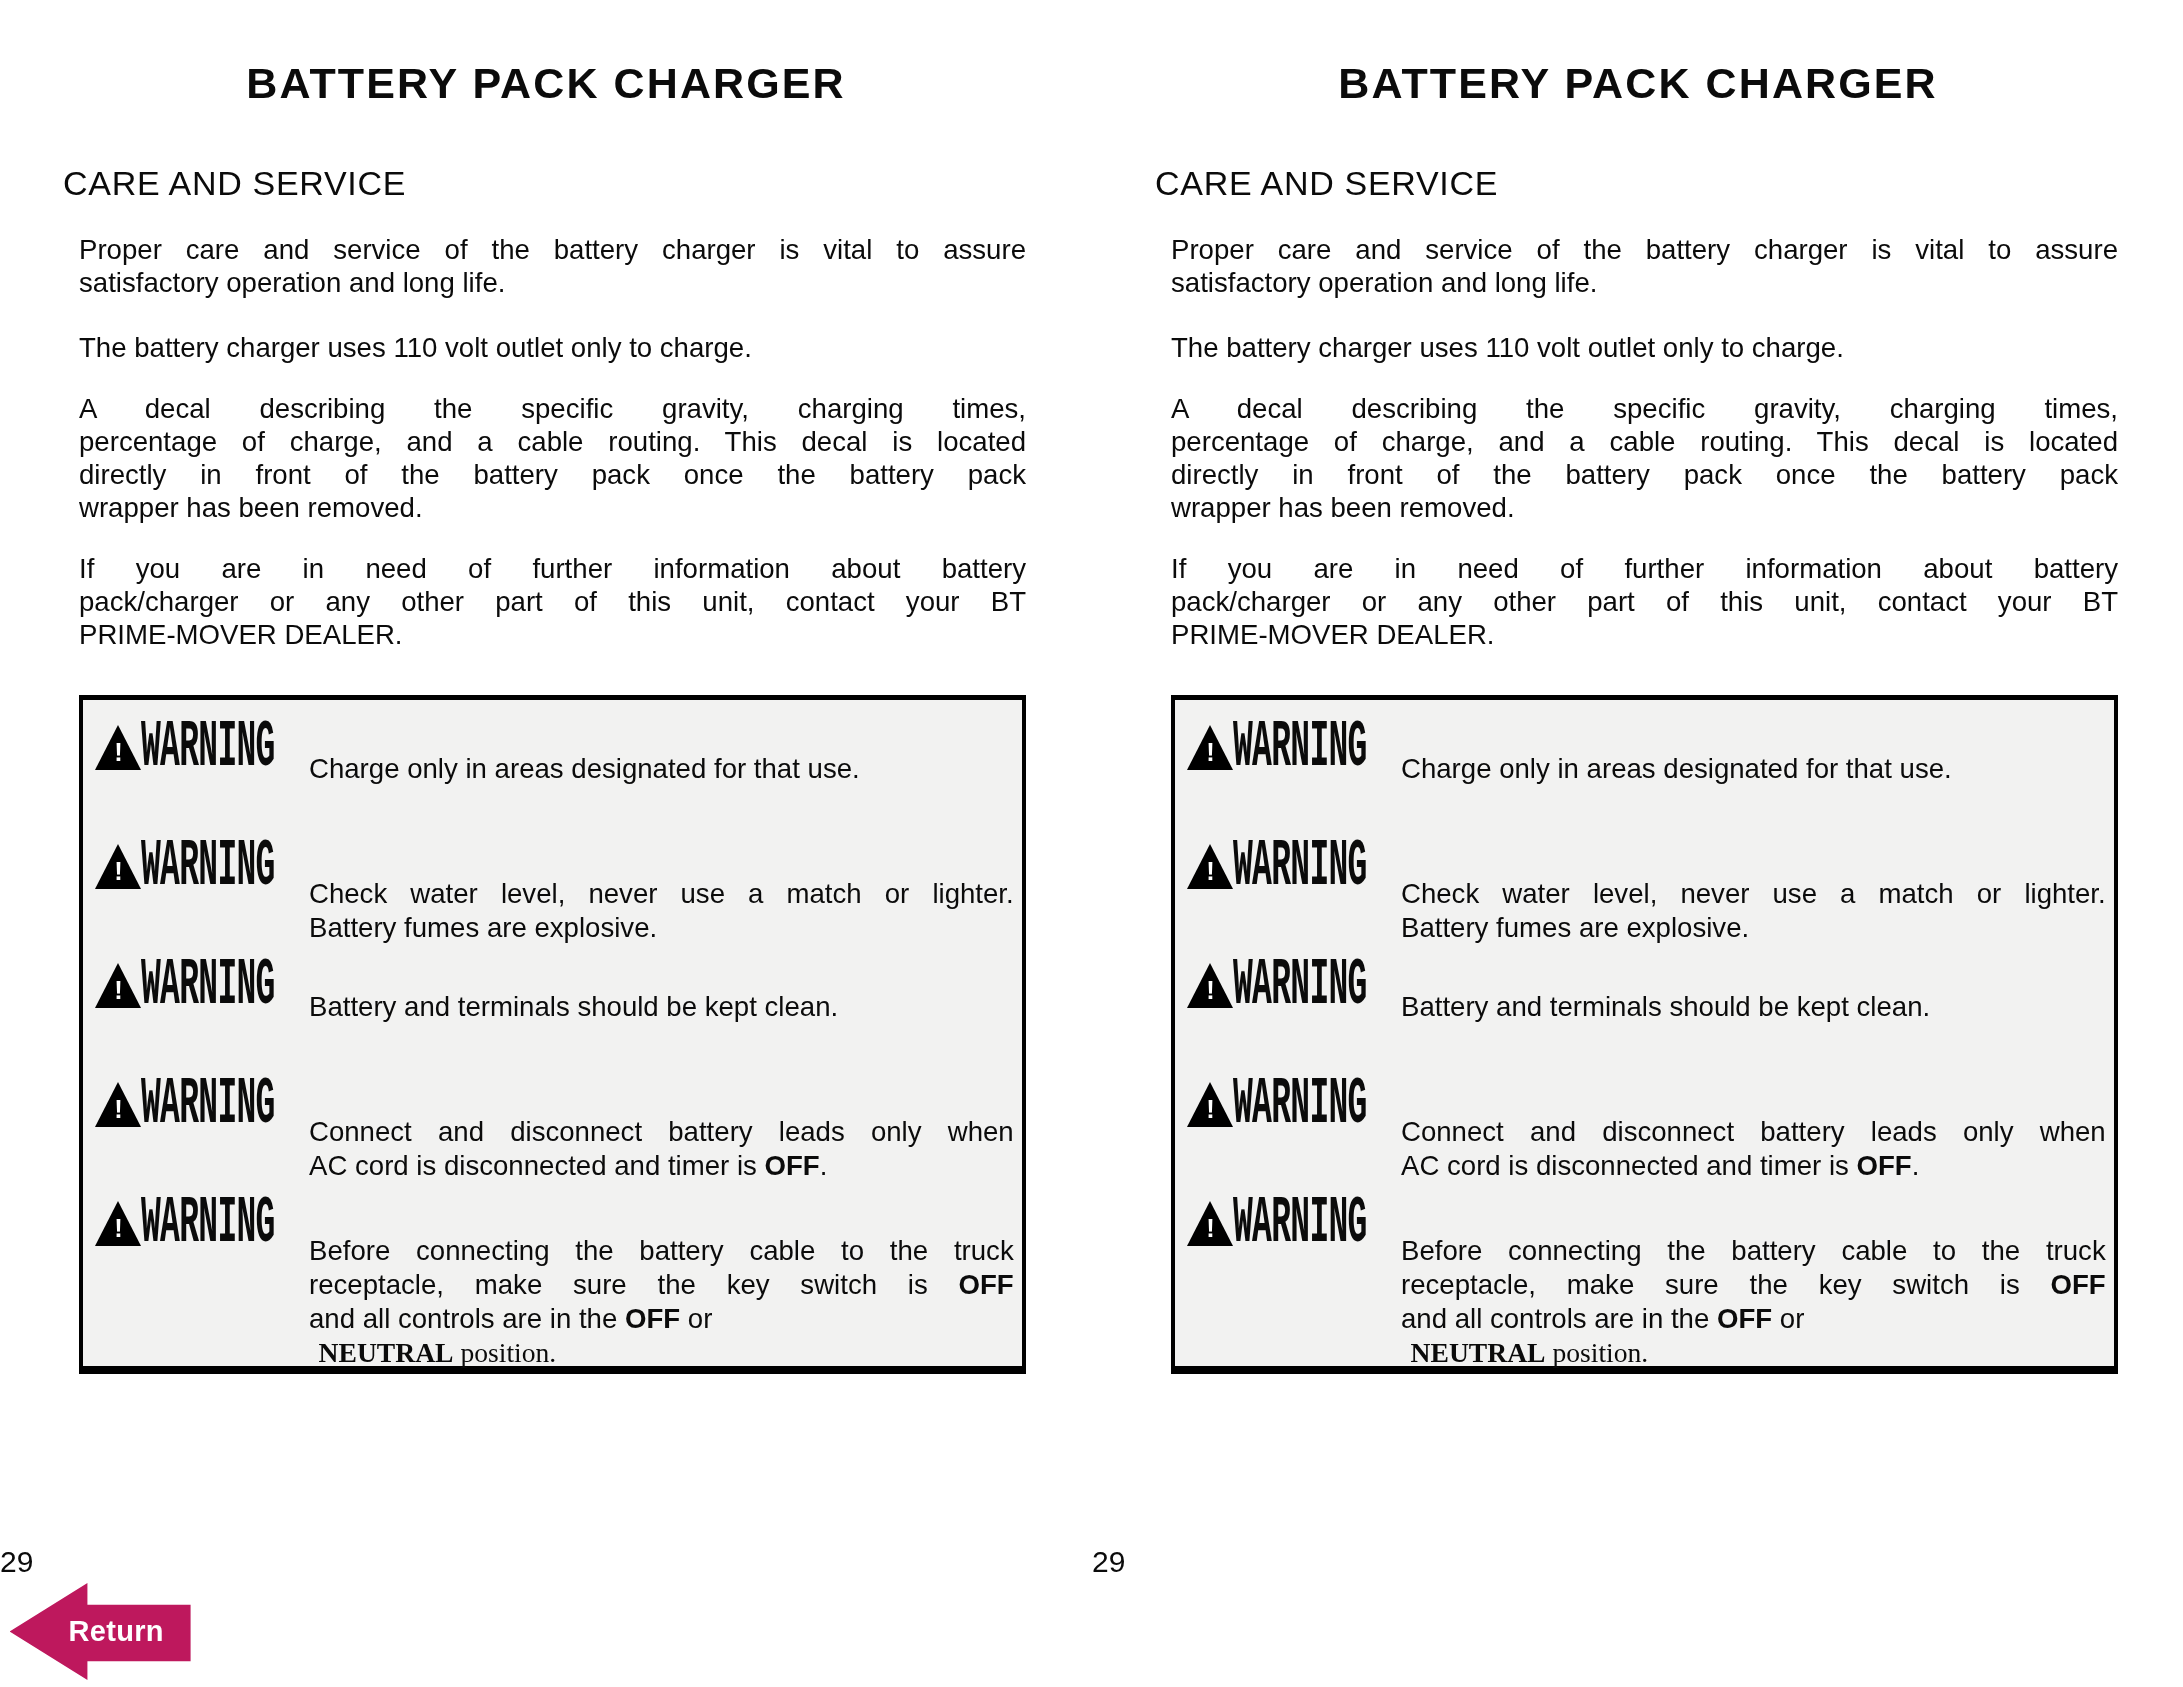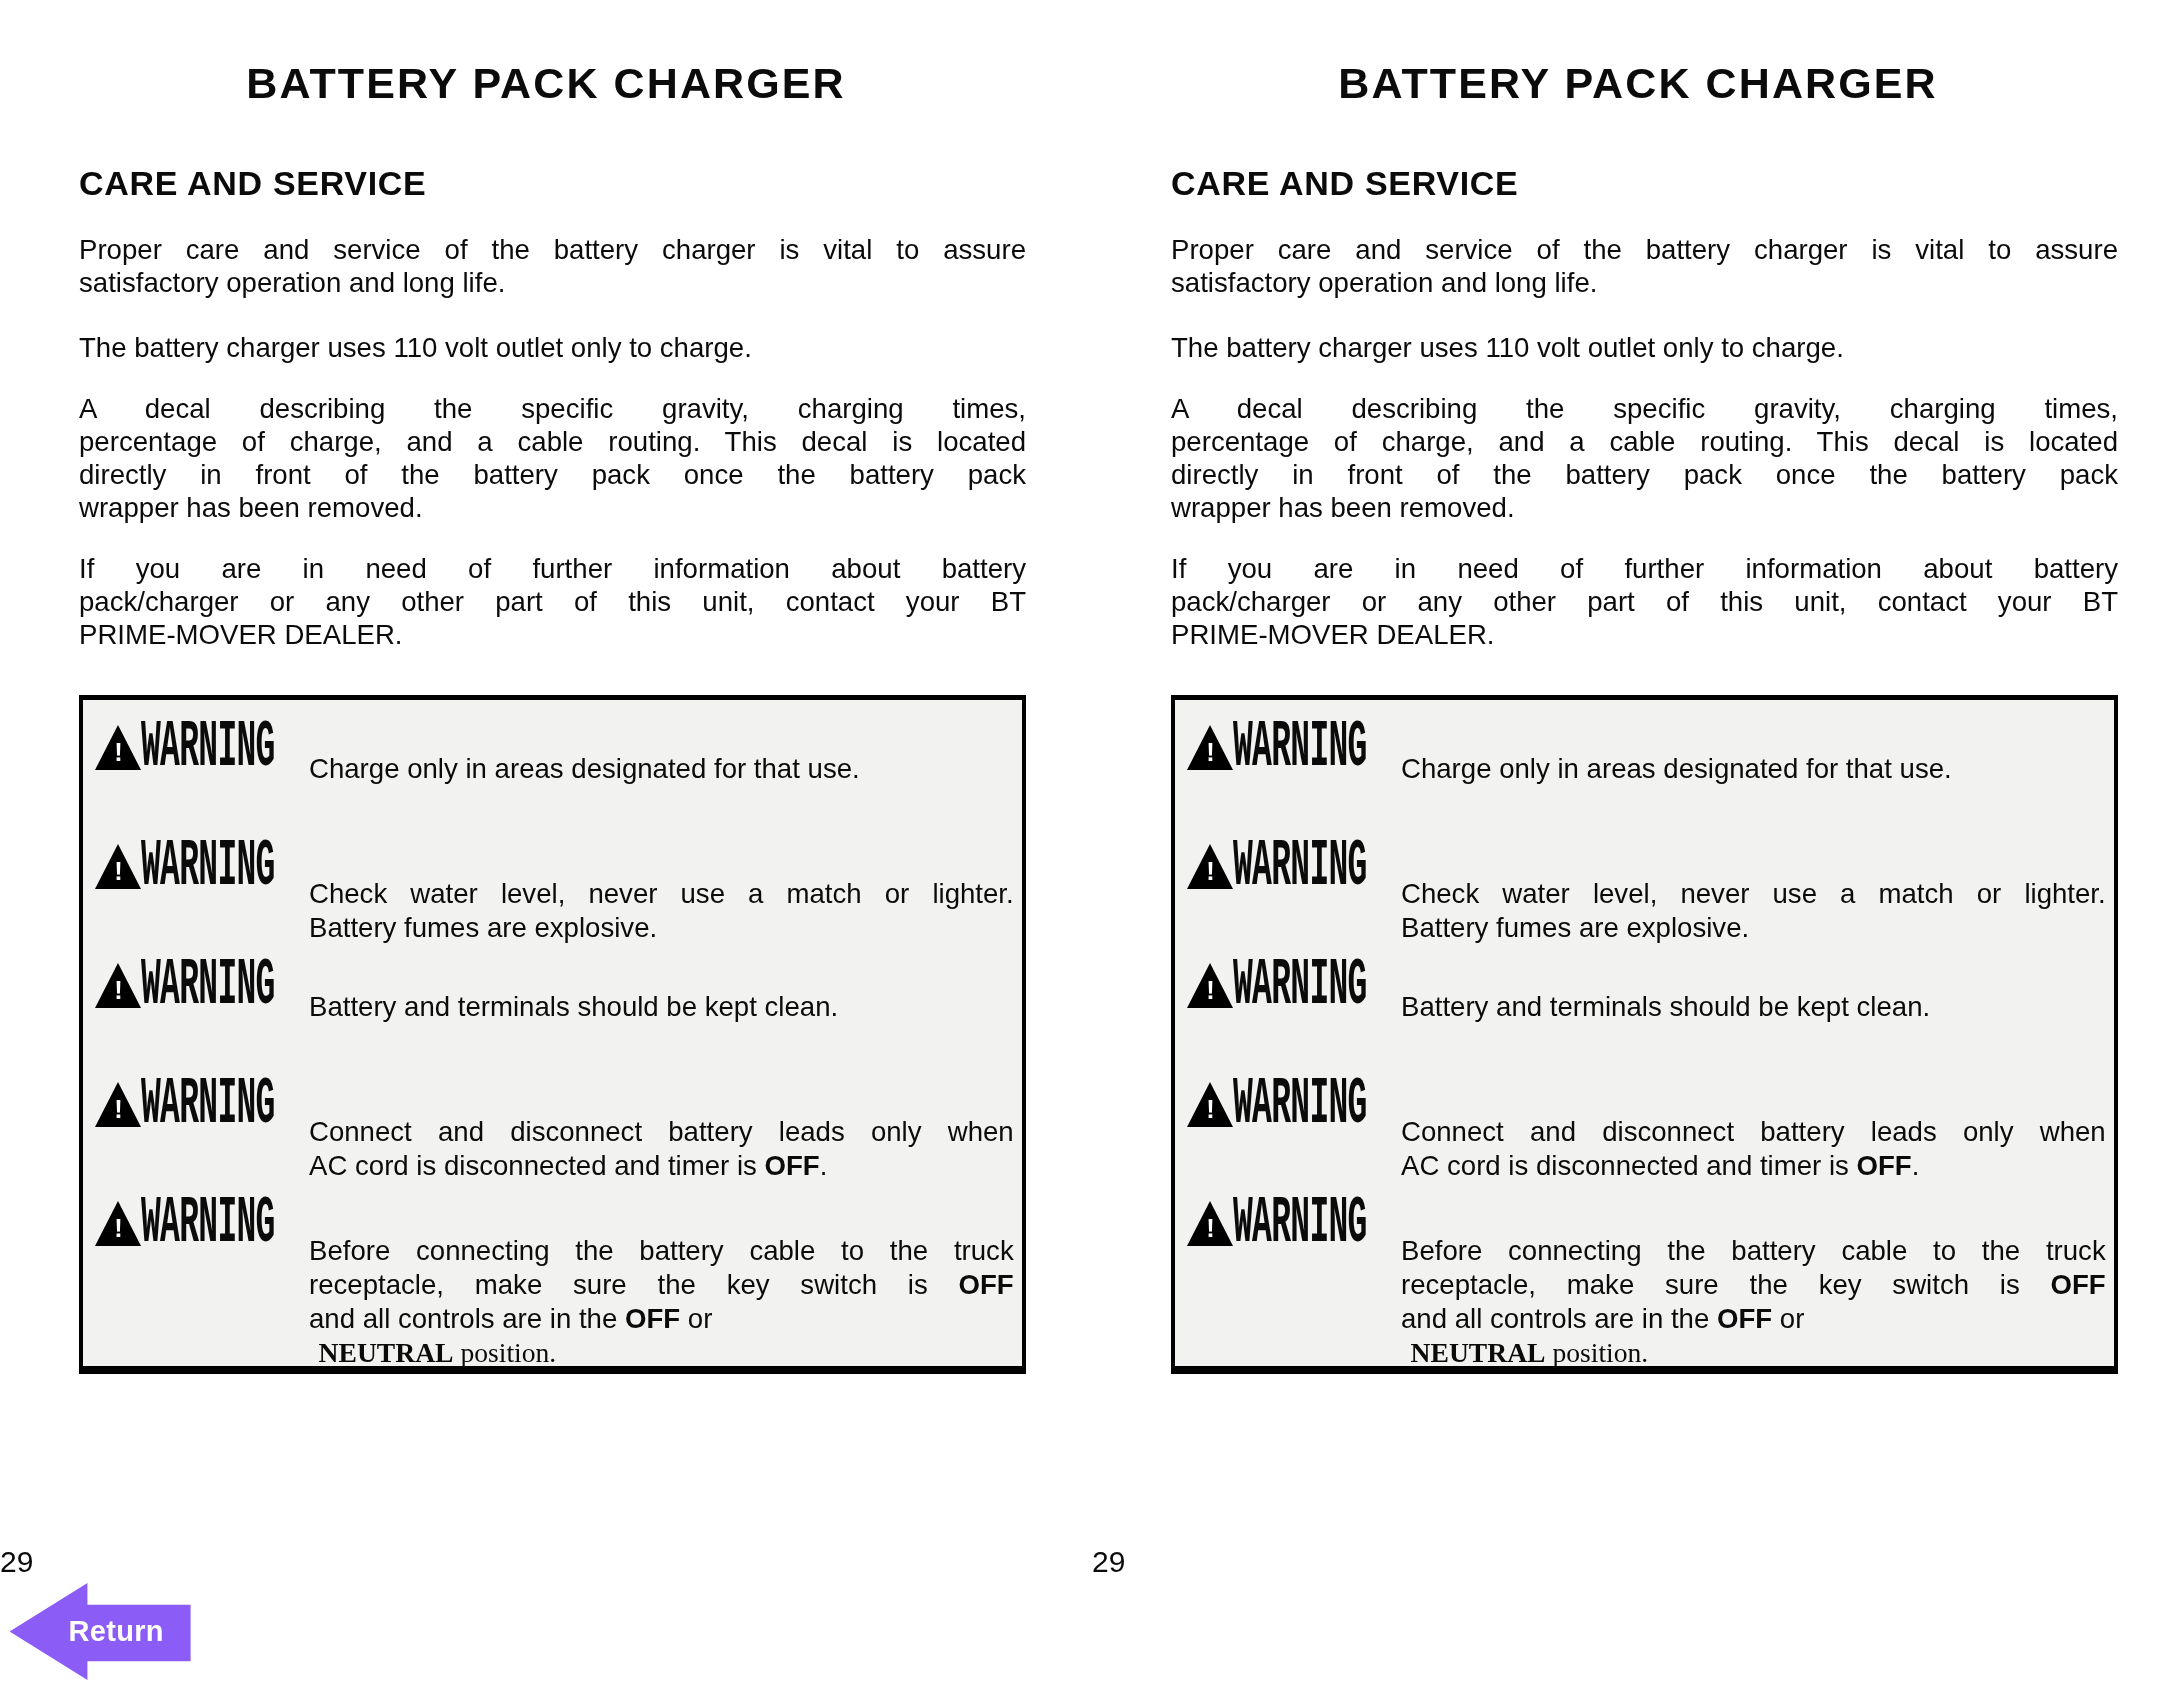--- a/index.html
+++ b/index.html
@@ -18,23 +18,23 @@
   #page-right { left: 1092px; }
 
   .title {
     margin: 0; padding-top: 61px;
     text-align: center;
     font-size: 43px; line-height: 45px;
     font-weight: bold; letter-spacing: 2.1px;
     white-space: nowrap;
   }
   .heading {
-    margin: 59px 0 0 79px;
+    margin: 59px 0 0 63px;
     font-size: 34px; line-height: 36px;
-    font-weight: bold; letter-spacing: 0.7px;
+    font-weight: normal; letter-spacing: 0.7px;
   }
   .para {
     margin: 32px 66px 0 79px;
     font-size: 27.6px; line-height: 33px;
   }
   .para.tight { margin-top: 28px; }
   .jl    { display: block; text-align: justify; text-align-last: justify; }
   .ll    { display: block; text-align: left; }
   .ind   { padding-left: 9.6px; font-family: Liberation Serif, serif; }
 
@@ -91,21 +91,21 @@
   .pagenum {
     position: absolute;
     top: 1545px; left: 0; width: 100%;
     font-size: 30px;
   }
 
   .return-btn {
     position: absolute;
     left: 9.6px; top: 1580px;
     width: 181px; height: 103px;
-    background: #8b5cf6;
+    background: #be185d;
     clip-path: polygon(0% 50%, 43% 3%, 43% 24%, 100% 24%, 100% 79%, 43% 79%, 43% 97%);
     display: flex; align-items: center;
     cursor: pointer;
   }
   .return-label {
     color: #fff; font-weight: bold;
     font-size: 29px; letter-spacing: 0.3px;
     padding-left: 59px;
   }
 </style>

